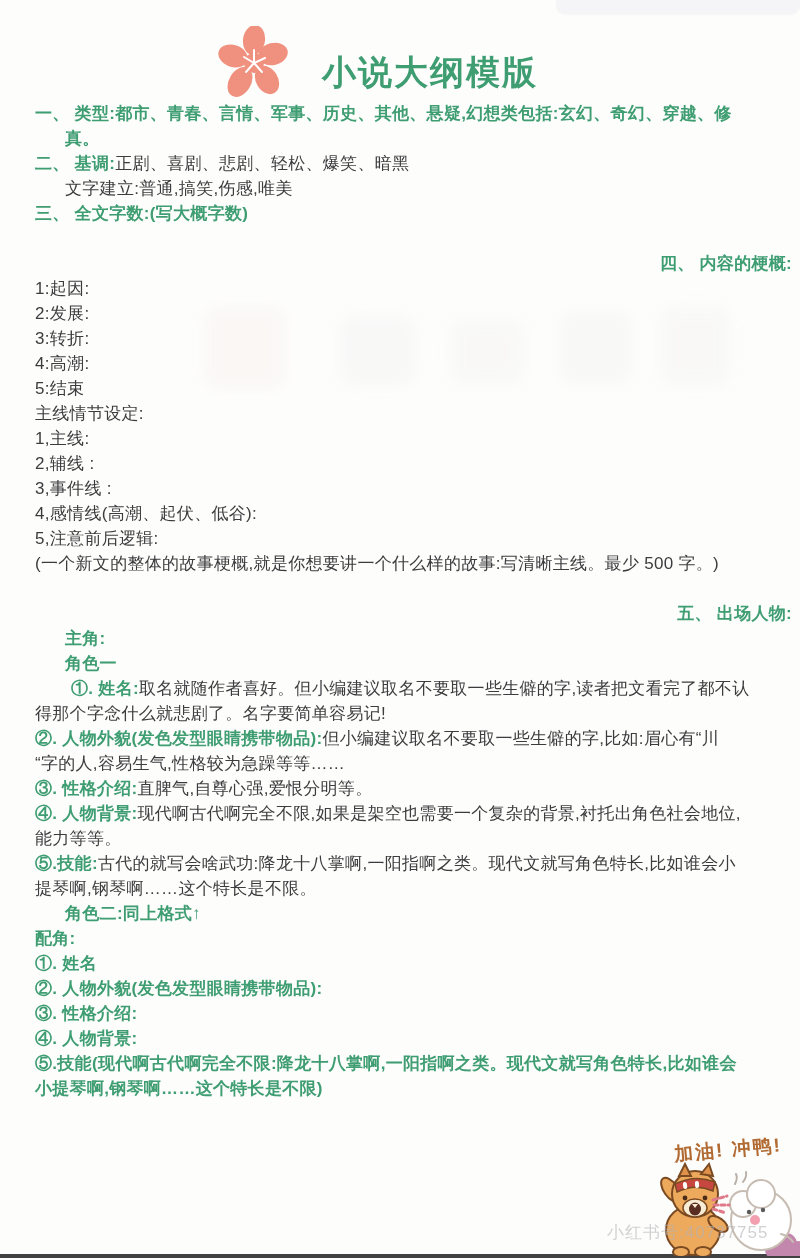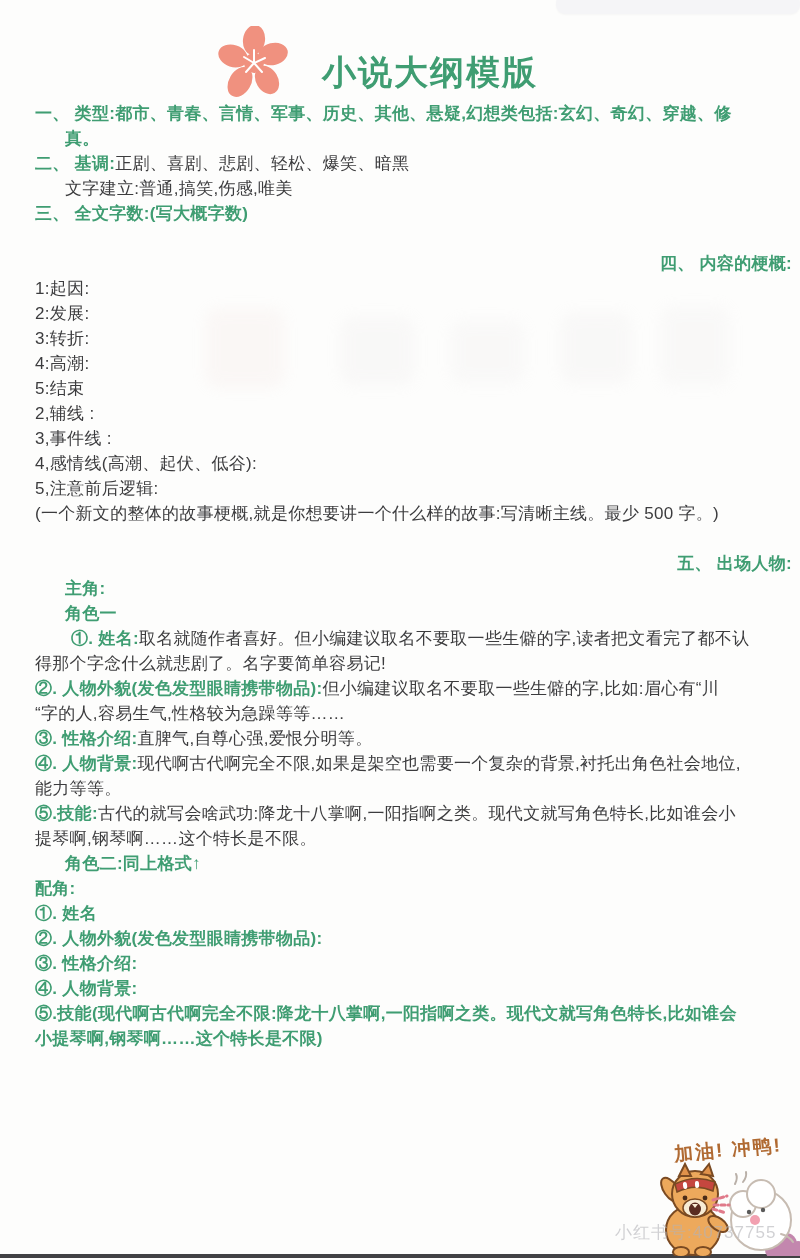--- a/index.html
+++ b/index.html
@@ -43,21 +43,21 @@
   .center-watermark .blob{position:absolute;border-radius:14px;}
   .cw1{left:0;top:10px;width:80px;height:80px;background:#ecd4d0;}
   .cw2{left:135px;top:18px;width:75px;height:70px;background:#dfdbdd;}
   .cw3{left:245px;top:22px;width:75px;height:64px;background:#e2dee0;}
   .cw4{left:355px;top:14px;width:72px;height:72px;background:#dfdbdd;}
   .cw5{left:455px;top:8px;width:70px;height:80px;background:#e2dee0;}
   
   .bottom-line{position:absolute;left:0;right:0;bottom:2px;height:4px;background:#414144;}
   .bottom-watermark{
     position:absolute;left:607px;top:1221px;z-index:6;
-    font-size:17px;letter-spacing:1px;color:rgba(178,178,184,0.6);margin-left:8px;
+    font-size:17px;letter-spacing:1px;color:rgba(178,178,184,0.6);
   }
   .sticker{position:absolute;right:-6px;bottom:4px;width:175px;height:118px;z-index:4;}
   .sticker-text{
     position:absolute;right:2px;top:-2px;width:130px;
     font-size:19px;font-weight:700;color:var(--sticker-text,#b06a32);
     transform:rotate(-5deg);letter-spacing:2px;white-space:nowrap;
   }
   .sticker svg{position:absolute;left:0;top:0;}
 </style>
 </head>
@@ -98,20 +98,22 @@
     <p class="line cont"><span class="seg-green">真。</span></p>
     <p class="line plain"><span class="seg-green">二、 基调:</span><span class="seg-dark">正剧、喜剧、悲剧、轻松、爆笑、暗黑</span></p>
     <p class="line ind"><span class="seg-dark">文字建立:普通,搞笑,伤感,唯美</span></p>
     <p class="line plain"><span class="seg-green">三、 全文字数:(写大概字数)</span></p>
     <p class="line plain gap-before"><span class="seg-green">四、 内容的梗概:</span></p>
     <p class="line plain"><span class="seg-dark">1:起因:</span></p>
     <p class="line plain"><span class="seg-dark">2:发展:</span></p>
     <p class="line plain"><span class="seg-dark">3:转折:</span></p>
     <p class="line plain"><span class="seg-dark">4:高潮:</span></p>
     <p class="line plain"><span class="seg-dark">5:结束</span></p>
+    <p class="line plain"><span class="seg-dark">主线情节设定:</span></p>
+    <p class="line plain"><span class="seg-dark">1,主线:</span></p>
     <p class="line plain"><span class="seg-dark">2,辅线 :</span></p>
     <p class="line plain"><span class="seg-dark">3,事件线 :</span></p>
     <p class="line plain"><span class="seg-dark">4,感情线(高潮、起伏、低谷):</span></p>
     <p class="line plain"><span class="seg-dark">5,注意前后逻辑:</span></p>
     <p class="line plain"><span class="seg-dark">(一个新文的整体的故事梗概,就是你想要讲一个什么样的故事:写清晰主线。最少 500 字。)</span></p>
     <p class="line plain gap-before"><span class="seg-green">五、 出场人物:</span></p>
     <p class="line ind"><span class="seg-green">主角:</span></p>
     <p class="line ind"><span class="seg-green">角色一</span></p>
     <p class="line ind2"><span class="seg-green">①. 姓名:</span><span class="seg-dark">取名就随作者喜好。但小编建议取名不要取一些生僻的字,读者把文看完了都不认</span></p>
     <p class="line plain"><span class="seg-dark">得那个字念什么就悲剧了。名字要简单容易记!</span></p>

